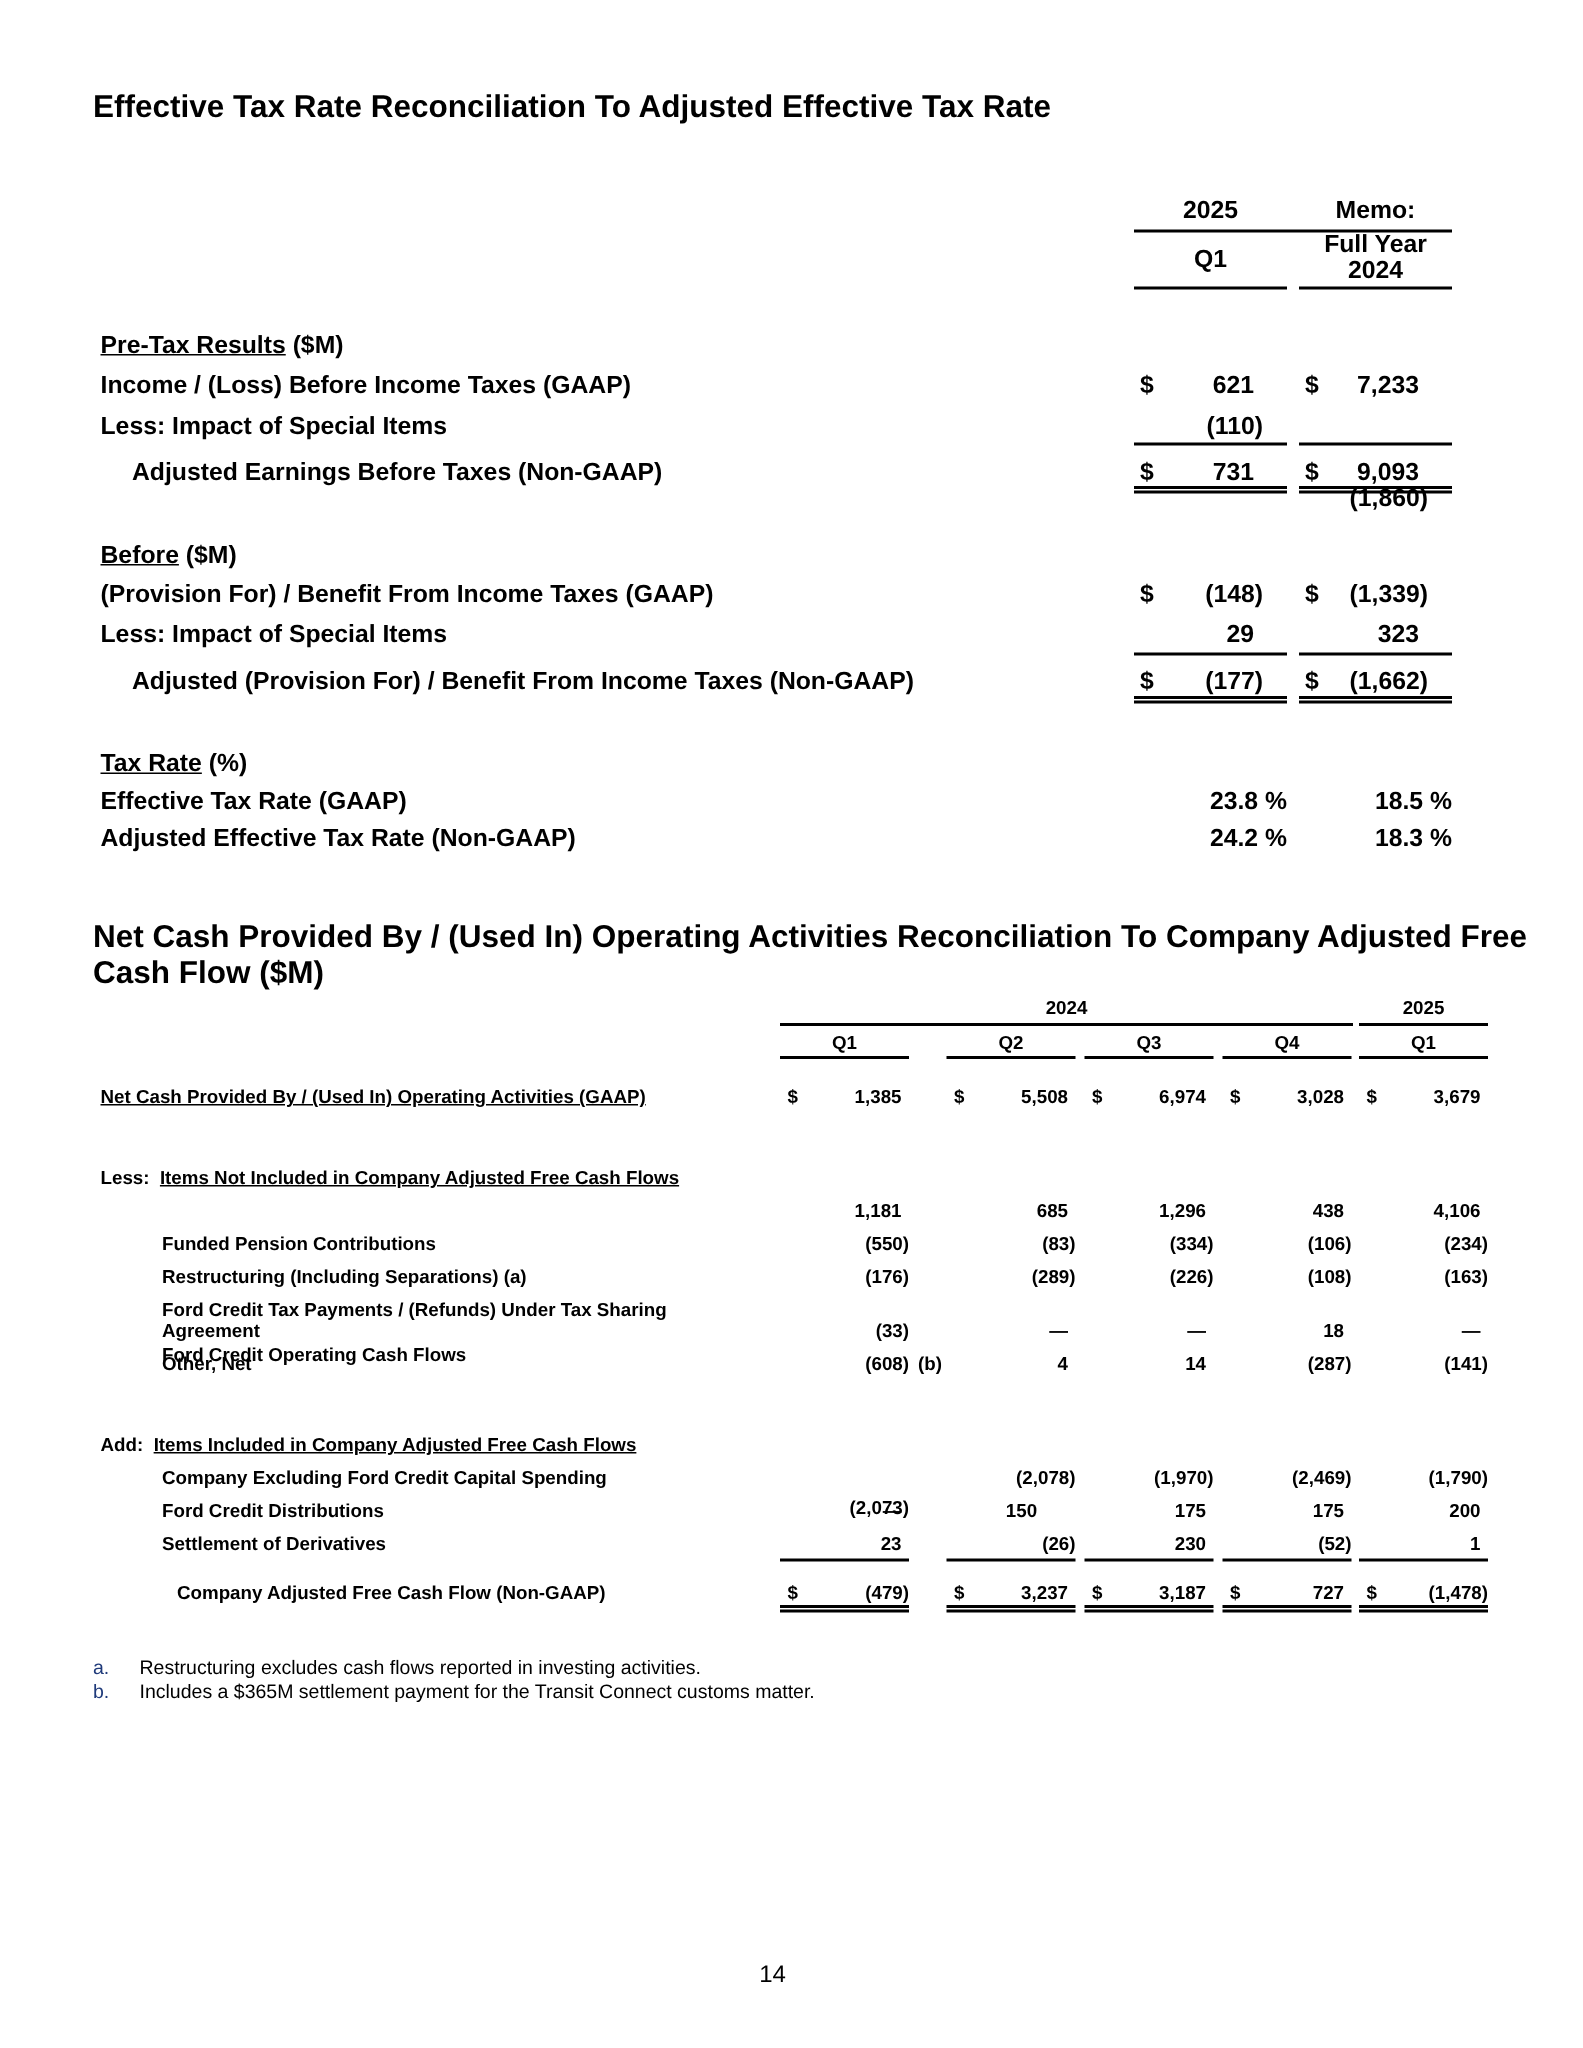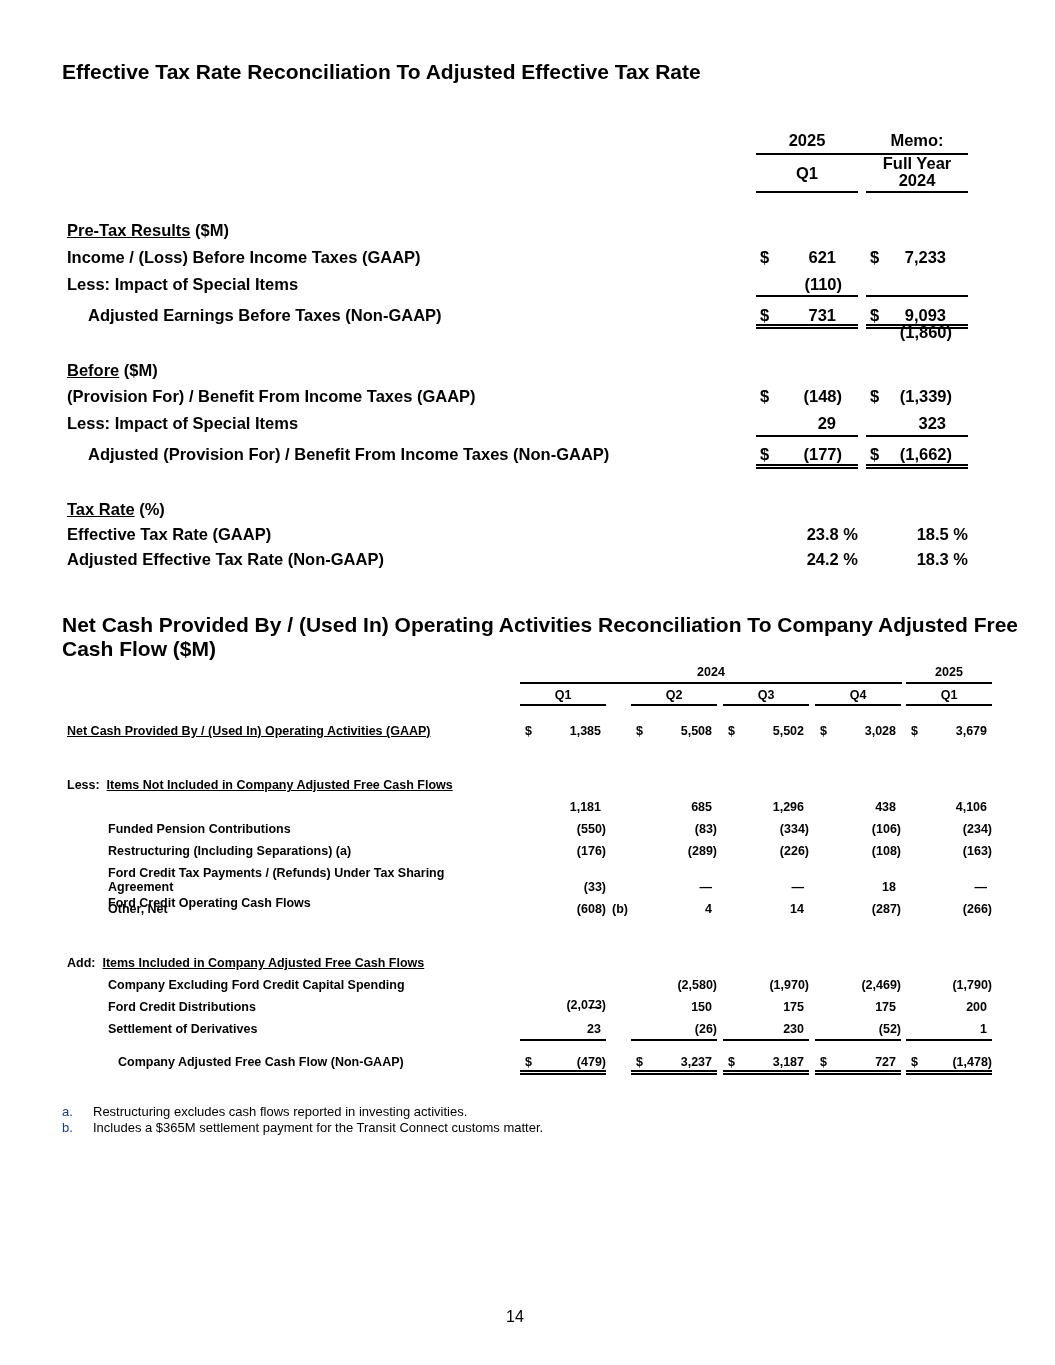--- a/index.html
+++ b/index.html
@@ -101,21 +101,21 @@
 <div class="hl" style="left:723px;top:704px;width:86px;"></div>
 <div class="hl" style="left:815px;top:704px;width:86px;"></div>
 <div class="hl" style="left:906px;top:704px;width:86px;"></div>
 
 <div class="abs row2 u" style="left:67px;top:724px;">Net Cash Provided By / (Used In) Operating Activities (GAAP)</div>
 <div class="abs row2" style="left:525px;top:724px;">$</div>
 <div class="abs row2 r" style="left:540px;top:724px;width:61px;">1,385</div>
 <div class="abs row2" style="left:636px;top:724px;">$</div>
 <div class="abs row2 r" style="left:650px;top:724px;width:62px;">5,508</div>
 <div class="abs row2" style="left:728px;top:724px;">$</div>
-<div class="abs row2 r" style="left:742px;top:724px;width:62px;">5,502</div>
+<div class="abs row2 r" style="left:742px;top:724px;width:62px;">6,974</div>
 <div class="abs row2" style="left:820px;top:724px;">$</div>
 <div class="abs row2 r" style="left:834px;top:724px;width:62px;">3,028</div>
 <div class="abs row2" style="left:911px;top:724px;">$</div>
 <div class="abs row2 r" style="left:925px;top:724px;width:62px;">3,679</div>
 
 <div class="abs row2" style="left:67px;top:778px;"><span style="white-space:pre;">Less:  </span><span class="u">Items Not Included in Company Adjusted Free Cash Flows</span></div>
 
 <div class="abs row2" style="left:108px;top:848px;margin-top:48px;">Ford Credit Operating Cash Flows</div>
 <div class="abs row2 r" style="left:540px;top:800px;width:61px;">1,181</div>
 <div class="abs row2 r" style="left:650px;top:800px;width:62px;">685</div>
@@ -146,34 +146,34 @@
 <div class="abs row2 r" style="left:742px;top:880px;width:62px;">—</div>
 <div class="abs row2 r" style="left:834px;top:880px;width:62px;">18</div>
 <div class="abs row2 r" style="left:925px;top:880px;width:62px;">—</div>
 
 <div class="abs row2" style="left:108px;top:902px;">Other, Net</div>
 <div class="abs row2 r" style="left:540px;top:902px;width:66px;">(608)</div>
 <div class="abs row2" style="left:612px;top:902px;">(b)</div>
 <div class="abs row2 r" style="left:650px;top:902px;width:62px;">4</div>
 <div class="abs row2 r" style="left:742px;top:902px;width:62px;">14</div>
 <div class="abs row2 r" style="left:834px;top:902px;width:67px;">(287)</div>
-<div class="abs row2 r" style="left:925px;top:902px;width:67px;">(266)</div>
+<div class="abs row2 r" style="left:925px;top:902px;width:67px;">(141)</div>
 
 <div class="abs row2" style="left:67px;top:956px;"><span style="white-space:pre;">Add:  </span><span class="u">Items Included in Company Adjusted Free Cash Flows</span></div>
 
 <div class="abs row2" style="left:108px;top:978px;">Company Excluding Ford Credit Capital Spending</div>
 <div class="abs row2 r" style="left:540px;top:978px;width:66px;margin-top:20px;">(2,073)</div>
-<div class="abs row2 r" style="left:650px;top:978px;width:67px;">(2,580)</div>
+<div class="abs row2 r" style="left:650px;top:978px;width:67px;">(2,078)</div>
 <div class="abs row2 r" style="left:742px;top:978px;width:67px;">(1,970)</div>
 <div class="abs row2 r" style="left:834px;top:978px;width:67px;">(2,469)</div>
 <div class="abs row2 r" style="left:925px;top:978px;width:67px;">(1,790)</div>
 
 <div class="abs row2" style="left:108px;top:1000px;">Ford Credit Distributions</div>
 <div class="abs row2 r" style="left:540px;top:1000px;width:61px;">—</div>
-<div class="abs row2 r" style="left:650px;top:1000px;width:62px;">150</div>
+<div class="abs row2 r" style="left:650px;top:1000px;width:62px;text-align:center;">150</div>
 <div class="abs row2 r" style="left:742px;top:1000px;width:62px;">175</div>
 <div class="abs row2 r" style="left:834px;top:1000px;width:62px;">175</div>
 <div class="abs row2 r" style="left:925px;top:1000px;width:62px;">200</div>
 
 <div class="abs row2" style="left:108px;top:1022px;">Settlement of Derivatives</div>
 <div class="abs row2 r" style="left:540px;top:1022px;width:61px;">23</div>
 <div class="abs row2 r" style="left:650px;top:1022px;width:67px;">(26)</div>
 <div class="abs row2 r" style="left:742px;top:1022px;width:62px;">230</div>
 <div class="abs row2 r" style="left:834px;top:1022px;width:67px;">(52)</div>
 <div class="abs row2 r" style="left:925px;top:1022px;width:62px;">1</div>

